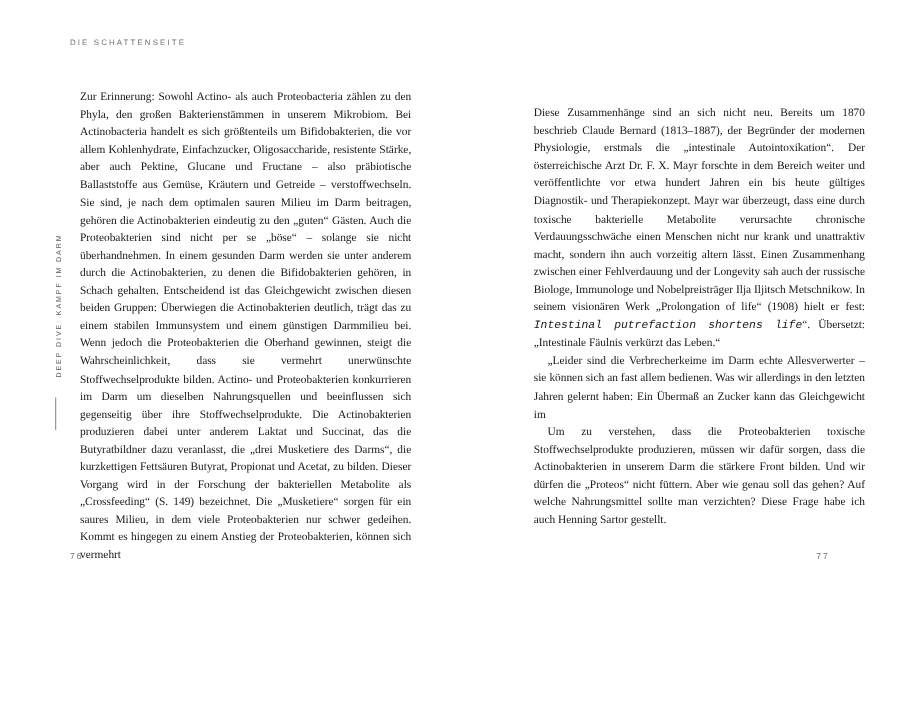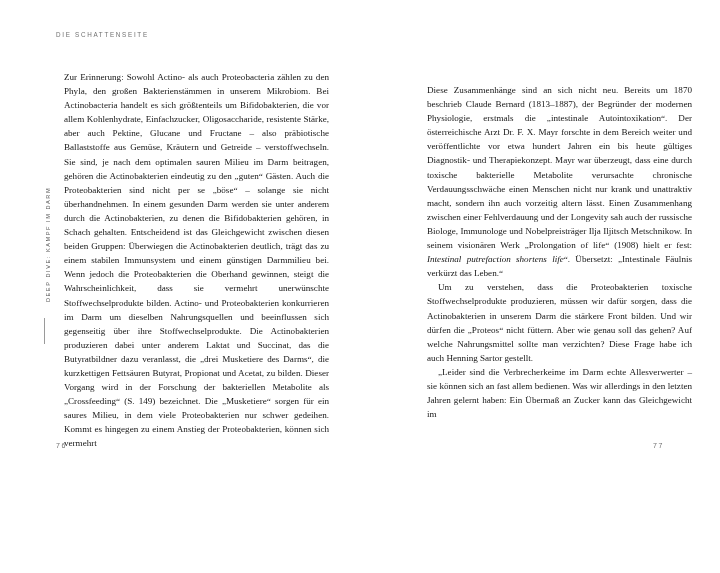--- a/index.html
+++ b/index.html
@@ -87,21 +87,21 @@
   }
   .col p + p {
     margin-top: 0;
   }
   .col p.indent {
     text-indent: 11px;
   }
   .col p.gap {
     margin-top: 13px;
   }
-  em { font-style: italic; }
+  em { font-style: italic; font-family: Liberation Mono, monospace; }
 
   
   .folio {
     position: absolute;
     bottom: 31px;
     font-family: "Liberation Sans", sans-serif;
     font-size: 7px;
     letter-spacing: 1.6px;
     color: #6f6f6f;
   }
@@ -119,20 +119,20 @@
     <div class="vtext">Deep Dive: Kampf im Darm</div>
   </div>
   <div class="side-rule"></div>
 
   <div class="col col-left">
     <p>Zur Erinnerung: Sowohl Actino- als auch Proteobacteria zählen zu den Phyla, den großen Bakterienstämmen in unserem Mikrobiom. Bei Actinobacteria handelt es sich größtenteils um Bifidobakterien, die vor allem Kohlenhydrate, Einfachzucker, Oligosaccharide, resistente Stärke, aber auch Pektine, Glucane und Fructane – also präbiotische Ballaststoffe aus Gemüse, Kräutern und Getreide – verstoffwechseln. Sie sind, je nach dem optimalen sauren Milieu im Darm beitragen, gehören die Actinobakterien eindeutig zu den „guten“ Gästen. Auch die Proteobakterien sind nicht per se „böse“ – solange sie nicht überhandnehmen. In einem gesunden Darm werden sie unter anderem durch die Actinobakterien, zu denen die Bifidobakterien gehören, in Schach gehalten. Entscheidend ist das Gleichgewicht zwischen diesen beiden Gruppen: Überwiegen die Actinobakterien deutlich, trägt das zu einem stabilen Immunsystem und einem günstigen Darmmilieu bei. Wenn jedoch die Proteobakterien die Oberhand gewinnen, steigt die Wahrscheinlichkeit, dass sie vermehrt unerwünschte Stoffwechselprodukte bilden. Actino- und Proteobakterien konkurrieren im Darm um dieselben Nahrungsquellen und beeinflussen sich gegenseitig über ihre Stoffwechselprodukte. Die Actinobakterien produzieren dabei unter anderem Laktat und Succinat, das die Butyratbildner dazu veranlasst, die „drei Musketiere des Darms“, die kurzkettigen Fettsäuren Butyrat, Propionat und Acetat, zu bilden. Dieser Vorgang wird in der Forschung der bakteriellen Metabolite als „Crossfeeding“ (S. 149) bezeichnet. Die „Musketiere“ sorgen für ein saures Milieu, in dem viele Proteobakterien nur schwer gedeihen. Kommt es hingegen zu einem Anstieg der Proteobakterien, können sich vermehrt</p>
   </div>
 
   <div class="col col-right">
     <p class="gap"><span>Diese Zusammenhänge sind an sich nicht neu. Bereits um 1870 beschrieb Claude Bernard (1813–1887), der Begründer der modernen Physiologie, erstmals die „intestinale Autointoxikation“. Der österreichische Arzt Dr. F. X. Mayr forschte in dem Bereich weiter und veröffentlichte vor etwa hundert Jahren ein bis heute gültiges Diagnostik- und Therapiekonzept. Mayr war überzeugt, dass eine durch toxische bakterielle Metabolite verursachte chronische Verdauungsschwäche einen Menschen nicht nur krank und unattraktiv macht, sondern ihn auch vorzeitig altern lässt. Einen Zusammenhang zwischen einer Fehlverdauung und der Longevity sah auch der russische Biologe, Immunologe und Nobelpreisträger Ilja Iljitsch Metschnikow. In seinem visionären Werk „Prolongation of life“ (1908) hielt er fest: </span><em>Intestinal putrefaction shortens life</em><span>“. Übersetzt: „Intestinale Fäulnis verkürzt das Leben.“</span></p>
+    <p class="indent">„Leider sind die Verbrecherkeime im Darm echte Allesverwerter – sie können sich an fast allem bedienen. Was wir allerdings in den letzten Jahren gelernt haben: Ein Übermaß an Zucker kann das Gleichgewicht im</p>
     <p class="indent">Um zu verstehen, dass die Proteobakterien toxische Stoffwechselprodukte produzieren, müssen wir dafür sorgen, dass die Actinobakterien in unserem Darm die stärkere Front bilden. Und wir dürfen die „Proteos“ nicht füttern. Aber wie genau soll das gehen? Auf welche Nahrungsmittel sollte man verzichten? Diese Frage habe ich auch Henning Sartor gestellt.</p>
-    <p class="indent">„Leider sind die Verbrecherkeime im Darm echte Allesverwerter – sie können sich an fast allem bedienen. Was wir allerdings in den letzten Jahren gelernt haben: Ein Übermaß an Zucker kann das Gleichgewicht im</p>
   </div>
 
   <div class="folio folio-left">76</div>
   <div class="folio folio-right">77</div>
 
 </div>
 
 </body></html>

